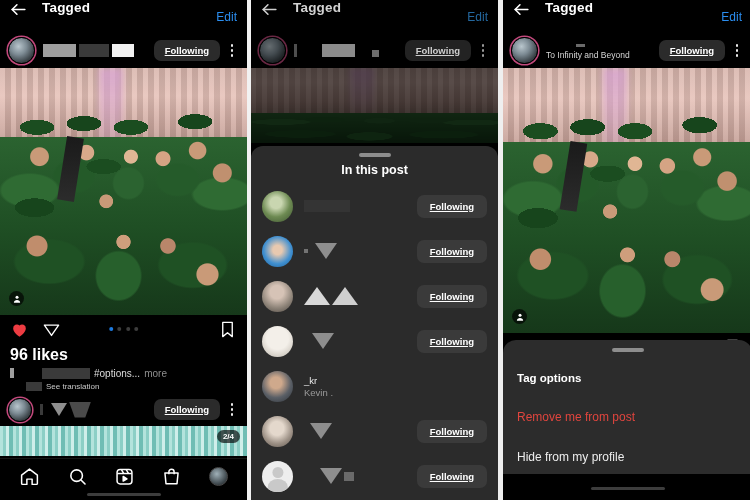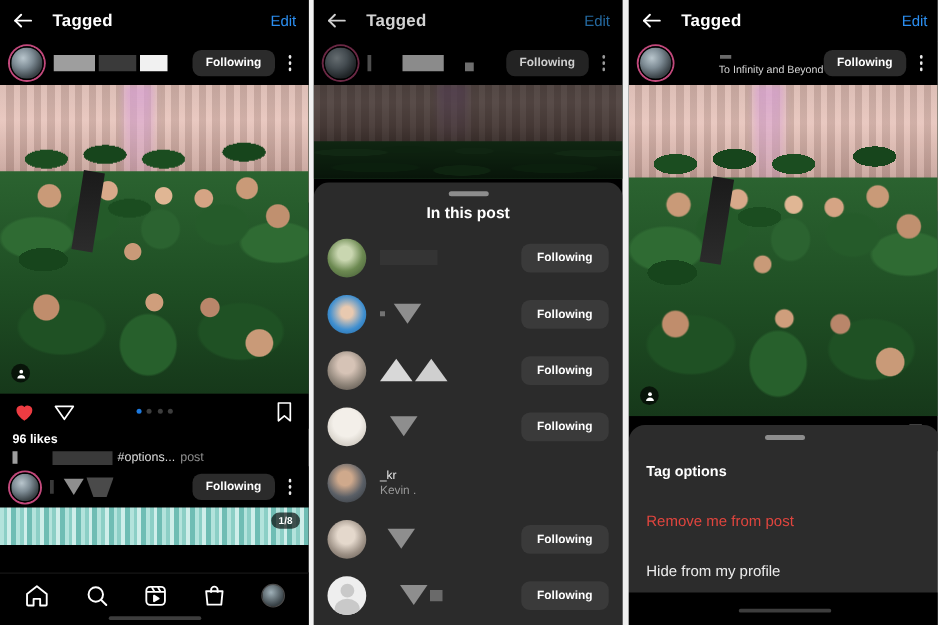--- a/index.html
+++ b/index.html
@@ -16,21 +16,21 @@
     background: #000;
     overflow: hidden;
     flex: 0 0 auto;
   }
   .gap { width: 4px; height: 500px; background: #f2f2f2; flex: 0 0 auto; }
   .gap2 { width: 5px; height: 500px; background: #efefef; flex: 0 0 auto; }
 
   
   .topbar {
     height: 33px; width: 100%;
-    display: flex; align-items: center;
+    display: flex; align-items: flex-start;
     padding: 0 9px;
     background: #000;
     position: relative;
   }
   .back-icon { width: 19px; height: 19px; flex:0 0 auto; }
   .back-icon svg { display:block; }
   .topbar-title {
     color: #fff; font-size: 13.5px; font-weight: bold;
     margin-left: 14px; letter-spacing: .2px;
   }
@@ -51,26 +51,26 @@
     background: radial-gradient(circle at 38% 34%, #b9c6cd 0%, #7d8b94 36%, #3b4348 70%, #222 100%);
     border: 1.6px solid #000;
     box-shadow: 0 0 0 1.6px #c2497c;
   }
   .ph-meta { margin-left: 8px; display:flex; flex-direction:column; justify-content:center; flex:1 1 auto; min-width:0;}
   .redact-row { display:flex; align-items:center; gap:3px; height:13px; }
   .rb { height: 13px; display:block; }
   .rb.light { background:#9e9e9e; }
   .rb.dark { background:#3a3a3a; }
   .rb.white { background:#f1f1f1; }
-  .loc-text { color:#d6d6d6; font-size:8.5px; margin-top:1px; white-space:nowrap;text-align:right; }
+  .loc-text { color:#d6d6d6; font-size:8.5px; margin-top:1px; white-space:nowrap; }
   .following-btn {
     background:#2b2b2b; color:#fff;
     font-size:9.5px; font-weight:bold;
     padding:5px 11px; border-radius:7px;
-    border:none; flex:0 0 auto; white-space:nowrap;
+    border:none; flex:0 0 auto; white-space:nowrap;text-decoration:underline;
   }
   .kebab {
     width:14px; height:22px; margin-left:5px; flex:0 0 auto;
     display:flex; flex-direction:column; align-items:center; justify-content:center; gap:2.5px;
   }
   .kebab i { width:2.6px; height:2.6px; border-radius:50%; background:#eaeaea; display:block; }
 
   
   .photo {
     position: relative; width:100%;
@@ -153,21 +153,21 @@
   .act-ic svg { display:block; }
   .dots {
     position:absolute; left:50%; top:50%; transform:translate(-50%,-50%);
     display:flex; gap:4.5px; align-items:center;
   }
   .dots i { width:4px; height:4px; border-radius:50%; background:#3d3d3d; display:block; }
   .dots i.on { background:#1d7ae0; }
   .save-ic { margin-left:auto; margin-right:0; }
 
   
-  .likes { color:#fff; font-size:10px; font-weight:bold; padding:3px 10px 2px; }
+  .likes { color:#fff; font-size:16px; font-weight:bold; padding:3px 10px 2px; }
   .caption-row { display:flex; align-items:center; gap:4px; padding:1px 10px; height:14px;}
   .caption-text { color:#dcdcdc; font-size:10px; }
   .caption-more { color:#8e8e8e; font-size:10px; }
   .translate-row { display:flex; align-items:center; gap:4px; padding:2px 10px 3px 26px; height:13px;}
   .translate-text { color:#c9c9c9; font-size:8px; }
 
   
   .nextpost { height:33px; display:flex; align-items:center; padding:0 8px; background:#000; }
   .tri {
     width:0; height:0; border-left:11px solid transparent; border-right:11px solid transparent;
@@ -319,43 +319,47 @@
           </svg>
       </span>
     </div>
 
     <div class="likes">96 likes</div>
 
     <div class="caption-row">
       <span class="rb light" style="width:4px;height:10px"></span>
       <span class="rb dark" style="width:48px;height:11px;margin-left:24px"></span>
       <span class="caption-text">#options...</span>
-      <span class="caption-more">post</span>
-    </div>
-
+      <span class="caption-more">more</span>
+    </div>
+
+    <div class="translate-row">
+      <span class="rb dark" style="width:16px;height:9px"></span>
+      <span class="translate-text">See translation</span>
+    </div>
 
     <div class="nextpost">
       <span class="avatar" style="width:24px;height:24px"></span>
       <span class="ph-meta">
         <span class="p-redact">
           <span class="rb dark" style="width:3px;height:11px"></span>
           <span class="tri tri-sm" style="margin-left:6px"></span>
           <span class="trap"></span>
         </span>
       </span>
       <button class="following-btn">Following</button>
       <span class="kebab">
           <i></i>
           <i></i>
           <i></i>
         </span>
     </div>
 
     <div class="next-strip">
-      <span class="carousel-count">1/8</span>
+      <span class="carousel-count">2/4</span>
     </div>
 
     <div class="bottomnav">
       <span class="nav-ic">
         <svg viewBox="0 0 24 24" width="21" height="21" fill="none" stroke="#fff" stroke-width="1.7" stroke-linejoin="round">
             <path d="M3 10.5 12 3.5l9 7V20a1 1 0 0 1-1 1h-5v-6H9v6H4a1 1 0 0 1-1-1z"></path>
           </svg>
       </span>
       <span class="nav-ic">
         <svg viewBox="0 0 24 24" width="21" height="21" fill="none" stroke="#fff" stroke-width="1.8" stroke-linecap="round">

